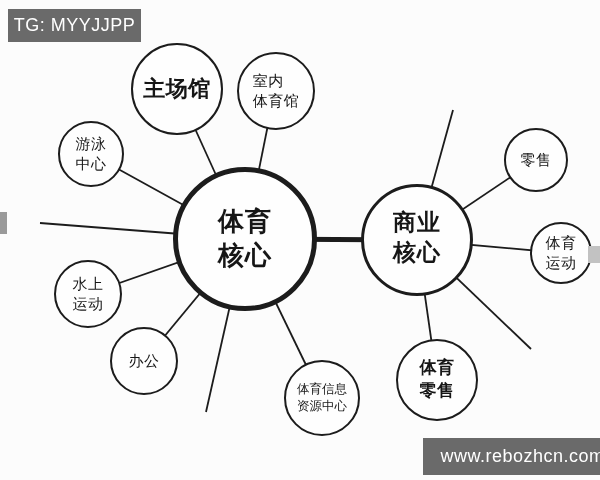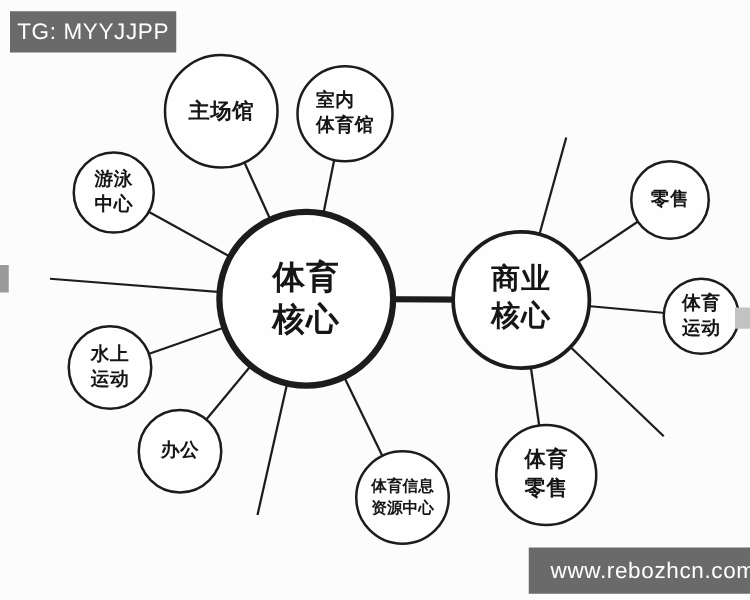--- a/index.html
+++ b/index.html
@@ -24,21 +24,20 @@
     border: 2px solid #1c1c1c;
     display: flex;
     align-items: center;
     justify-content: center;
     text-align: center;
     white-space: pre-line;
     color: #161616;
     font-size: 15px;
     line-height: 1.35;
     letter-spacing: 0.5px;
-    font-weight: bold;
   }
   .node.hub {
     font-weight: bold;
     letter-spacing: 1px;
   }
   .node.bold { font-weight: bold; }
   .node.align-left { text-align: left; }
   .node.small { font-size: 12.5px; line-height: 1.4; letter-spacing: 0; }
   .banner {
     position: absolute;
@@ -75,21 +74,21 @@
     <line x1="417" y1="240" x2="531" y2="349" stroke="#1c1c1c" stroke-width="1.8"></line>
     <line x1="417" y1="240" x2="437" y2="380" stroke="#1c1c1c" stroke-width="1.8"></line>
   </svg>
 
   <div class="node hub" style="left:173px; top:167px; width:144px; height:144px; border-width:5px; font-size:26px; line-height:1.3;">体育
 核心</div>
 
   <div class="node hub" style="left:361px; top:184px; width:112px; height:112px; border-width:3.5px; font-size:23px; line-height:1.3;font-family:Liberation Mono, monospace;">商业
 核心</div>
 
-  <div class="node bold" style="left:131px; top:43px; width:92px; height:92px; border-width:2.5px; font-size:17px;">主场馆</div>
+  <div class="node bold" style="left:131px; top:43px; width:92px; height:92px; border-width:2.5px; font-size:22px;">主场馆</div>
 
   <div class="node align-left" style="left:237px; top:52px; width:78px; height:78px;">室内
 体育馆</div>
 
   <div class="node" style="left:58px; top:121px; width:66px; height:66px;">游泳
 中心</div>
 
 
   <div class="node" style="left:54px; top:260px; width:68px; height:68px;">水上
 运动</div>

